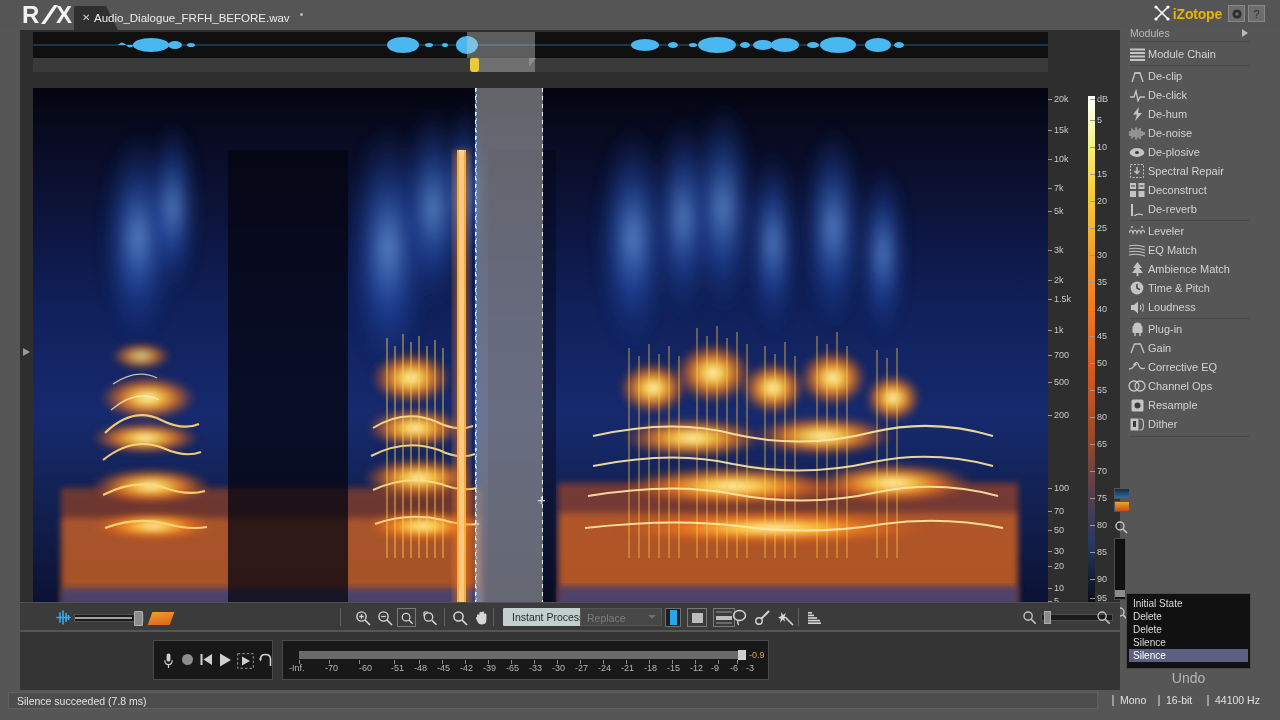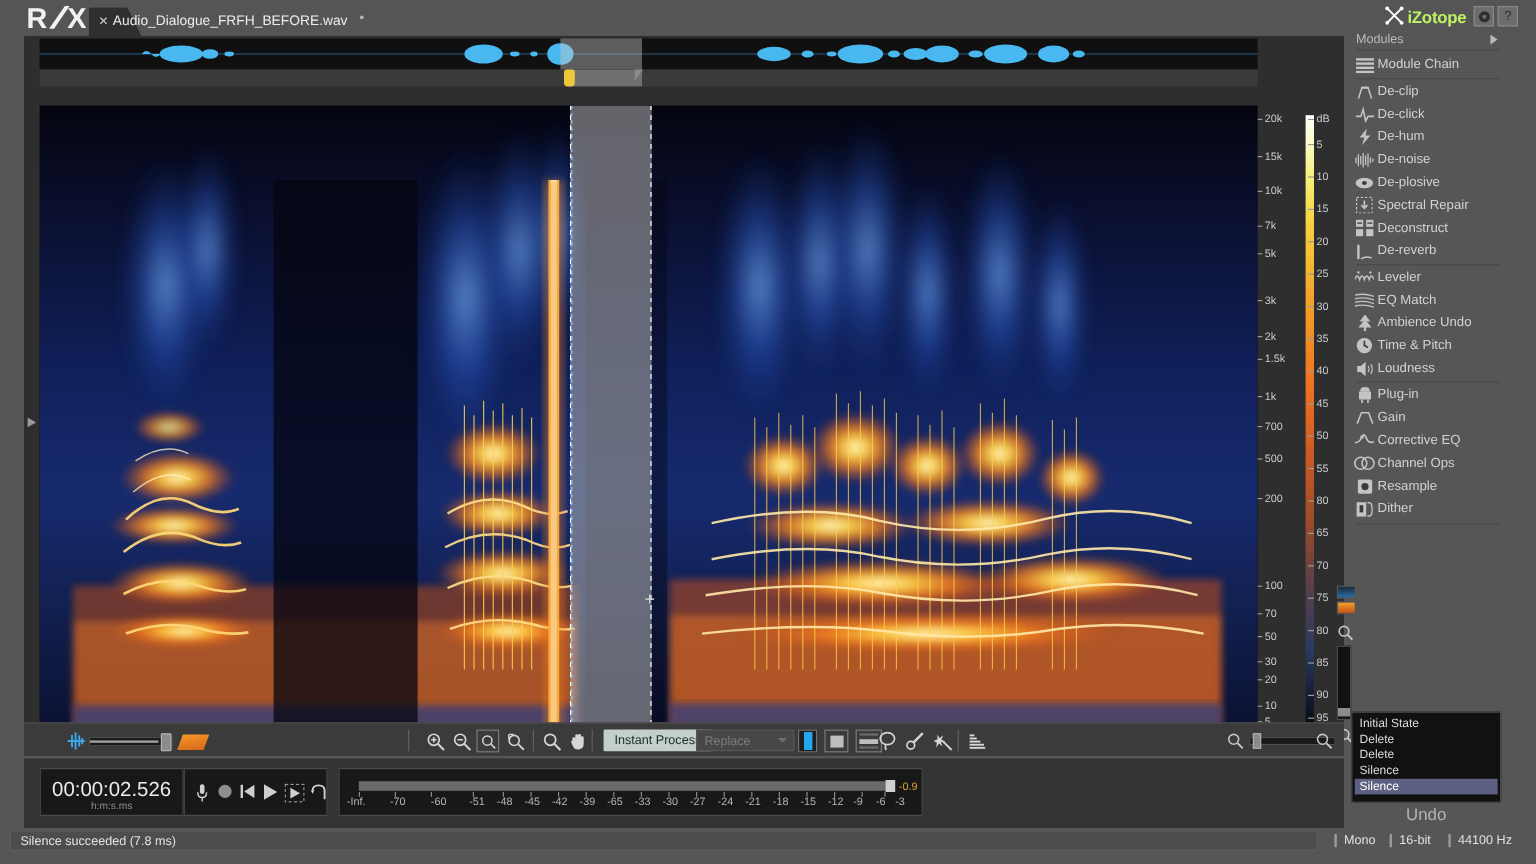--- a/index.html
+++ b/index.html
@@ -21,21 +21,21 @@
   .tab { position:absolute; left:74px; top:6px; height:24px; padding:0 22px 0 22px;
          background:#2f2f2f; color:#e8e8e8; font-size:11.5px; line-height:24px;
          border-top-left-radius:2px; border-top-right-radius:2px;
          clip-path: polygon(0 0, calc(100% - 12px) 0, 100% 100%, 0 100%); }
   .tab-close { position:absolute; left:82px; top:12px; color:#cfcfcf; font-size:10px; }
   .tab-label { position:absolute; left:94px; top:12px; color:#ececec; font-size:11.5px; }
   .tab-dot { position:absolute; left:300px; top:13px; width:3px; height:3px; background:#b9b9b9; border-radius:50%; }
 
   .izo { position:absolute; right:58px; top:4px; height:20px; display:flex; align-items:center; gap:2px; }
   .izo-mark { font-size:17px; color:#ffffff; line-height:1; }
-  .izo-text { font-size:14px; color:#bef264; font-weight:600; letter-spacing:-0.2px; }
+  .izo-text { font-size:14px; color:#eab308; font-weight:600; letter-spacing:-0.2px; }
   .tb-btn { position:absolute; top:5px; width:17px; height:17px; background:#6d6d6d;
             border:1px solid #888; display:flex; align-items:center; justify-content:center;
             color:#2e2e2e; font-size:11px; }
   .tb-gear { right:35px; }
   .tb-help { right:15px; }
 
   
   .editor { position:absolute; left:20px; top:30px; width:1100px; height:600px; background:#2e2e2e; }
 
   
@@ -655,24 +655,20 @@
     <div class="ic" style="left:1074px">
       <svg width="15" height="15" viewBox="0 0 16 16">
           <circle cx="6.5" cy="6.5" r="4.4" stroke="#c6c6c6" stroke-width="1.4" fill="none"></circle>
           <line x1="10" y1="10" x2="14.6" y2="14.6" stroke="#c6c6c6" stroke-width="1.6"></line>
         </svg>
     </div>
   </div>
 
   <div class="infobar">
 
-    <div class="panel timecode">
-      <div class="tc-val">00:00:02.526</div>
-      <div class="tc-unit">h:m:s.ms</div>
-    </div>
 
     <div class="panel transport">
       <div class="tr-ic" style="left:10px">
         <svg width="9" height="16" viewBox="0 0 9 16">
             <rect x="2.6" y="0.6" width="3.8" height="8" rx="1.9" fill="#cfcfcf"></rect>
             <path d="M0.8 7.2 Q0.8 11.6 4.5 11.6 Q8.2 11.6 8.2 7.2" stroke="#cfcfcf" stroke-width="1.2" fill="none"></path>
             <line x1="4.5" y1="11.6" x2="4.5" y2="15" stroke="#cfcfcf" stroke-width="1.2"></line>
           </svg>
       </div>
       <div class="tr-ic" style="left:27px">
@@ -889,21 +885,21 @@
       <span class="ml">EQ Match</span>
     </div>
     <div class="mrow" style="top:235px">
       <span class="mi">
         <svg width="13" height="14" viewBox="0 0 13 14">
             <polygon points="6.5,0 11,6 2,6" fill="#c4c4c4"></polygon>
             <polygon points="6.5,4 12,11 1,11" fill="#c4c4c4"></polygon>
             <rect x="5.6" y="10" width="1.8" height="4" fill="#c4c4c4"></rect>
           </svg>
       </span>
-      <span class="ml">Ambience Undo</span>
+      <span class="ml">Ambience Match</span>
     </div>
     <div class="mrow" style="top:254px">
       <span class="mi">
         <svg width="14" height="14" viewBox="0 0 14 14">
             <circle cx="7" cy="7" r="6.4" fill="#c4c4c4"></circle>
             <path d="M7 3 L7 7 L10 8.6" stroke="#3a3a3a" stroke-width="1.4" fill="none"></path>
           </svg>
       </span>
       <span class="ml">Time &amp; Pitch</span>
     </div>

